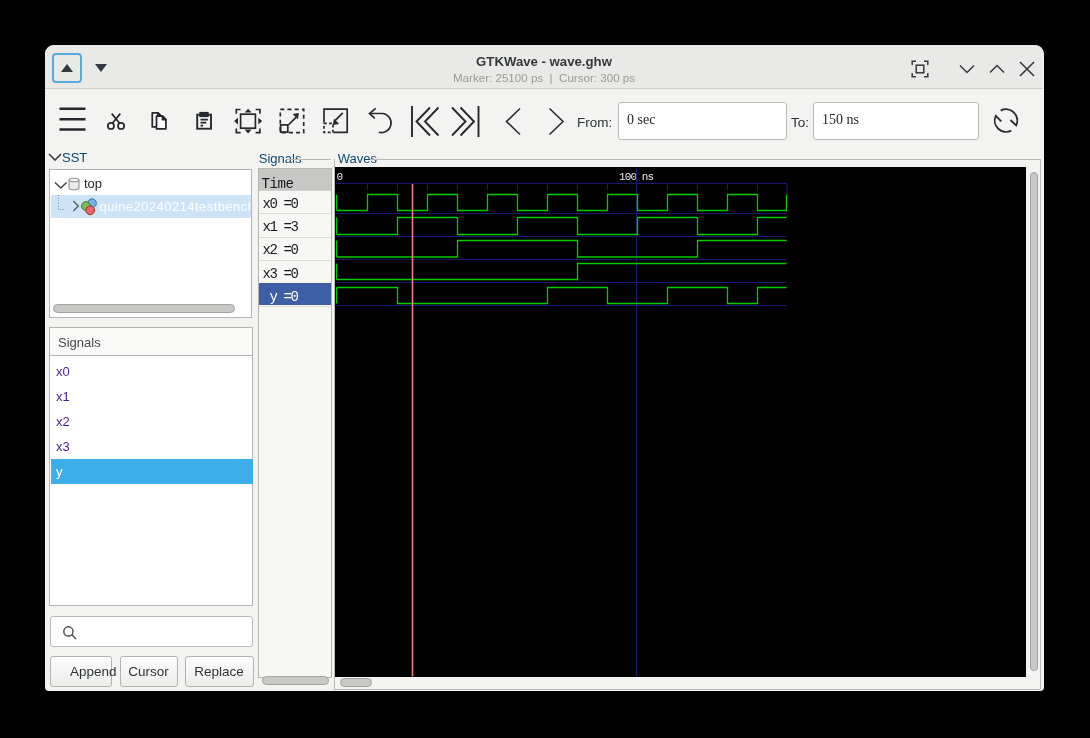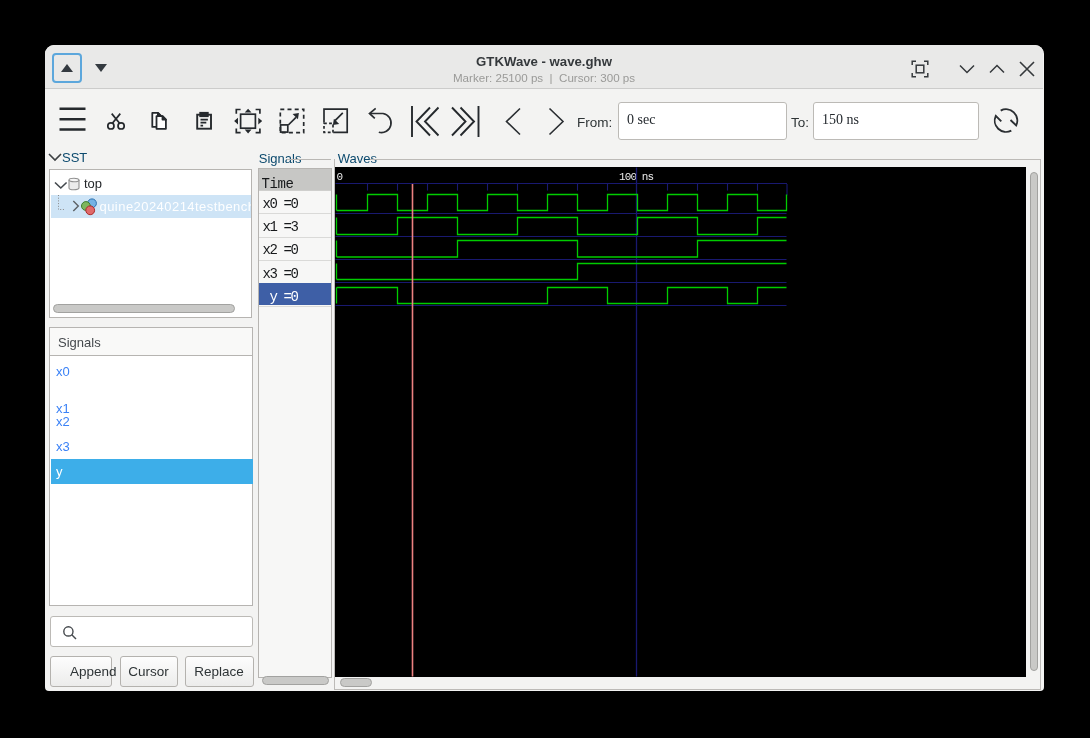--- a/index.html
+++ b/index.html
@@ -24,21 +24,21 @@
          font-size:11.6px;color:#9a9a98;}
   .entry{position:absolute;background:#fff;border:1px solid #bcbab6;border-radius:3px;
          font-size:14px;color:#24292e;font-family:Liberation Serif, serif;}
   .entry span{position:absolute;left:8px;top:9px;}
   .lbl{position:absolute;font-size:13.5px;color:#2e3436;}
   .frame-lbl{position:absolute;font-size:13px;color:#0c4a6e;}
   .whitebox{position:absolute;background:#fff;border:1px solid #b6b4b1;}
   .sans13{font-size:13px;color:#232629;}
   #treerow-sel{position:absolute;left:1px;top:25.5px;width:201px;height:23px;background:#cee4f6;
         color:#fdfeff;font-size:13px;white-space:nowrap;overflow:hidden;}
-  .lrow{position:absolute;left:1px;width:202px;height:25px;font-size:13px;color:#3b82f6;}
+  .lrow{position:absolute;left:1px;width:202px;height:25px;font-size:13px;color:#4c1d95;}
   .lrow span{position:absolute;left:5px;top:5px;}
   #lrow-sel{background:#3daee9;color:#fff;}
   .btn{position:absolute;height:31px;background:linear-gradient(#fdfdfd,#ececeb);
        border:1px solid #b4b2ae;border-radius:3px;font-size:13.5px;color:#2e3436;
        text-align:center;line-height:29px;}
   #midpane{position:absolute;left:212.5px;top:122.5px;width:74px;height:510px;background:#f7f7f6;
            border:1px solid #b6b4b1;overflow:hidden;font-family:"Liberation Mono",monospace;}
   .mrow{position:absolute;left:0;width:76px;font-size:14px;color:#17191b;letter-spacing:-1.4px;white-space:pre;}
   .mrow span{position:absolute;left:4px;}
   .msep{position:absolute;left:0;width:72px;height:1px;background:#dadad8;}
@@ -166,21 +166,21 @@
     <div class="scrollpiece" style="left:3px;top:134px;width:182px;height:9px;"></div>
   </div>
 
   <div class="whitebox" style="left:4px;top:281.5px;width:204px;height:29px;background:#f9f9f8;">
     <div class="abs sans13" style="left:8px;top:7px;color:#45494d;">Signals</div>
   </div>
   <div class="whitebox" style="left:4px;top:310.5px;width:204px;height:250px;border-top:none;">
     <div class="lrow" style="top:3px;">
         <span>x0</span>
       </div>
-    <div class="lrow" style="top:40px;">
+    <div class="lrow" style="top:28px;">
         <span>x1</span>
       </div>
     <div class="lrow" style="top:53px;">
         <span>x2</span>
       </div>
     <div class="lrow" style="top:78px;">
         <span>x3</span>
       </div>
     <div class="lrow" id="lrow-sel" style="top:103px;">
         <span>y</span>

